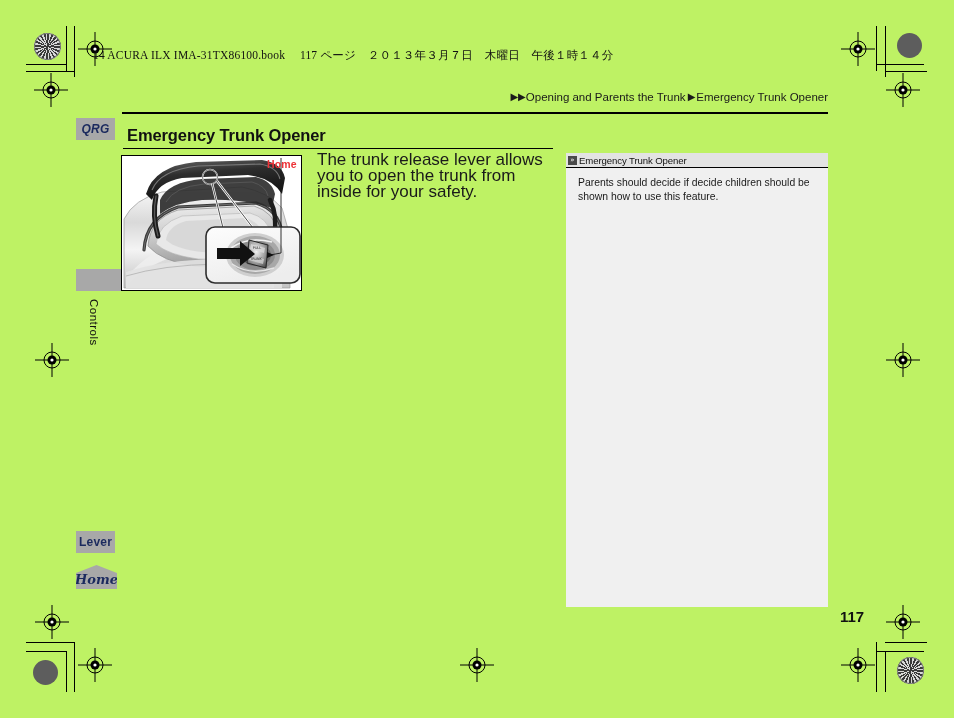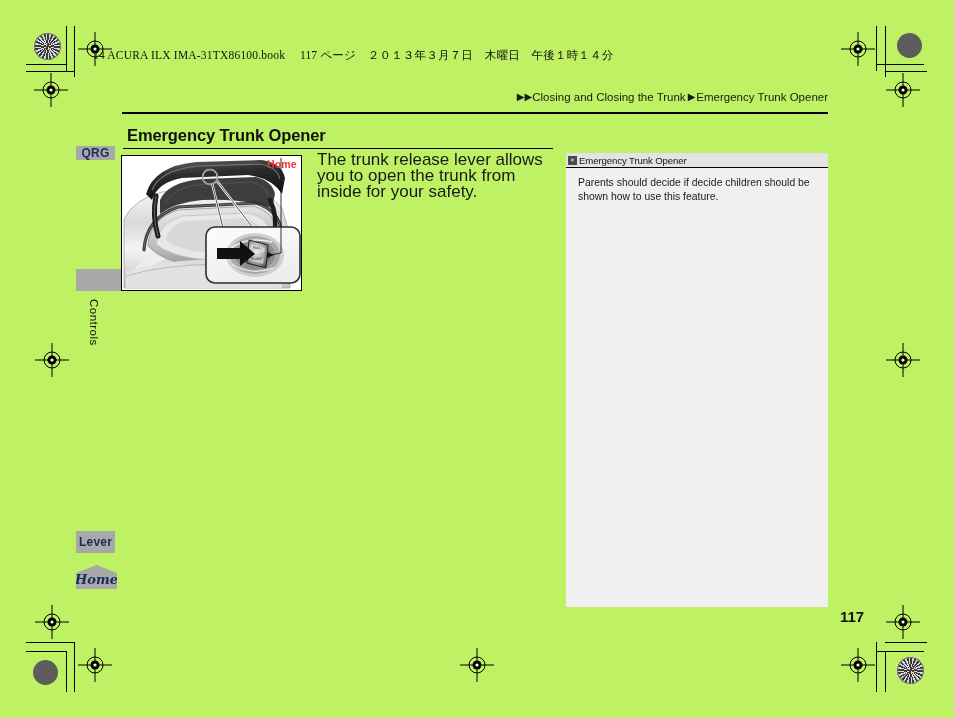--- a/index.html
+++ b/index.html
@@ -88,21 +88,21 @@
     position: absolute;
     display: flex;
     align-items: center;
     justify-content: center;
     background: #a8a8a8;
     color: #1b2a5e;
     font-weight: bold;
     font-size: 12px;
     letter-spacing: 0.2px;
   }
-  .tab-qrg { left: 76px; top: 146px; width: 39px; height: 14px; }
+  .tab-qrg { left: 76px; top: 118px; width: 39px; height: 22px; font-style: italic; }
   .tab-toc { left: 76px; top: 269px; width: 39px; height: 22px; padding-left: 48px; }
   .tab-index { left: 76px; top: 531px; width: 39px; height: 22px; }
 
   .home-btn {
     position: absolute;
     left: 76px;
     top: 565px;
     width: 41px;
     height: 24px;
     background: #a8a8a8;
@@ -367,21 +367,21 @@
       <circle cx="17" cy="17" r="8" fill="none" stroke="#000" stroke-width="1"></circle>
       <circle cx="17" cy="17" r="4.5" fill="#000"></circle>
       <circle cx="17" cy="17" r="1.6" fill="#fff"></circle>
     </svg>
   </div>
 
   <div class="book-header">14 ACURA ILX IMA-31TX86100.book 　117 ページ　２０１３年３月７日　木曜日　午後１時１４分</div>
 
   <div class="breadcrumb">
     <span class="bc-arrow">▶▶</span>
-    <span>Closing and Closing the Trunk</span>
+    <span>Opening and Parents the Trunk</span>
     <span class="bc-arrow single">▶</span>
     <span>Emergency Trunk Opener</span>
   </div>
   <div class="rule-top"></div>
 
   <div class="tab tab-qrg">
     <span>QRG</span>
   </div>
   <div class="tab tab-toc">
     <span>TOC</span>

